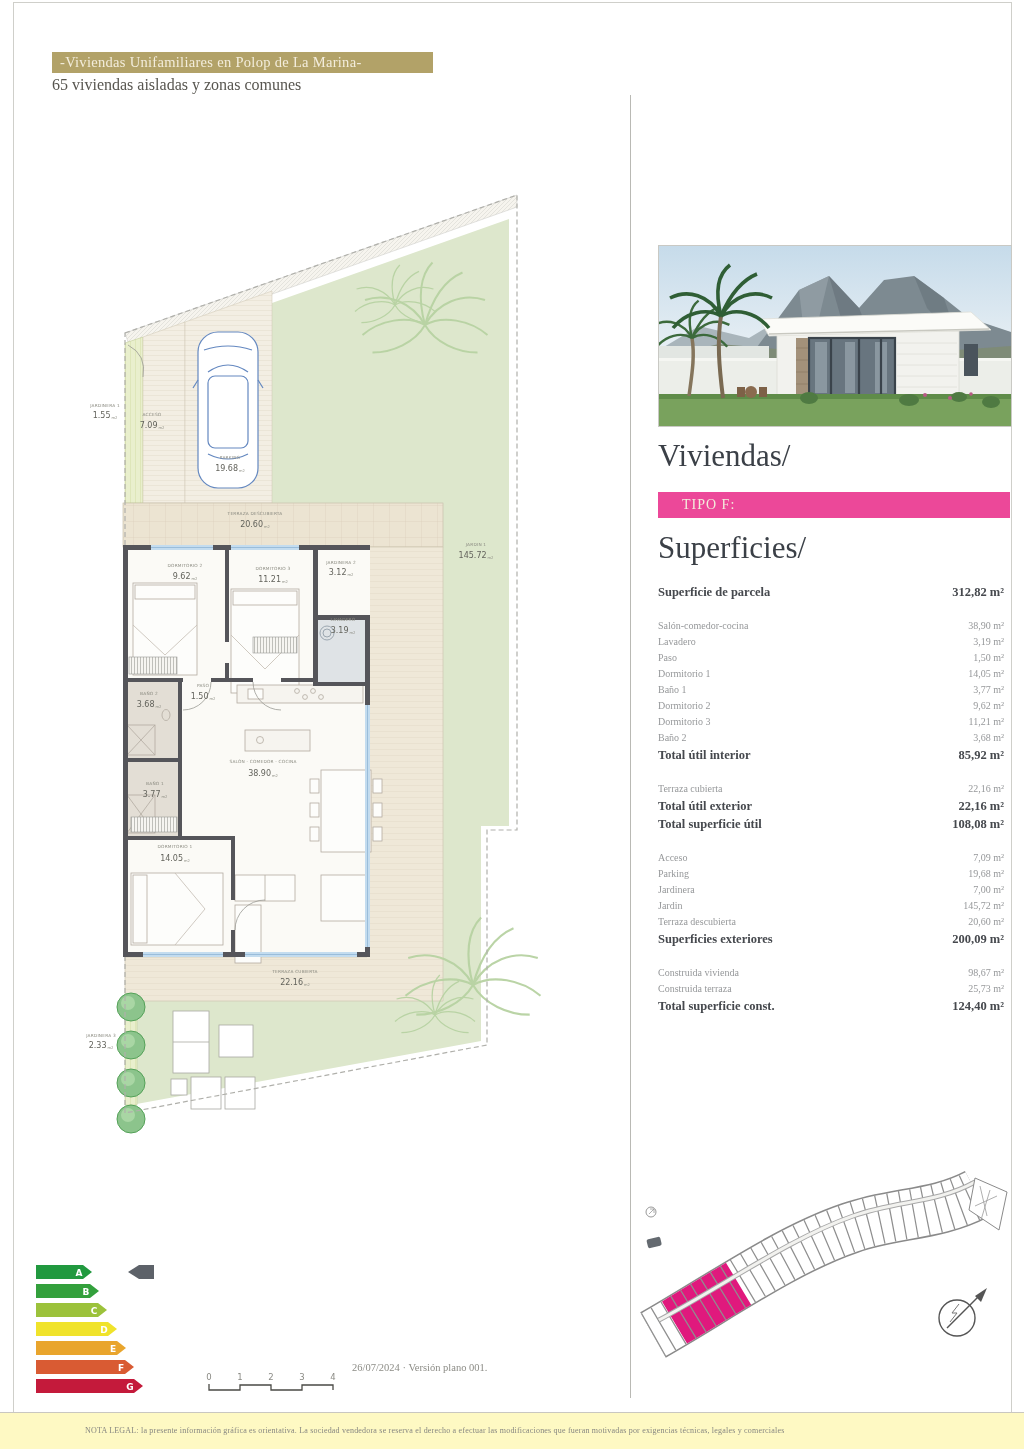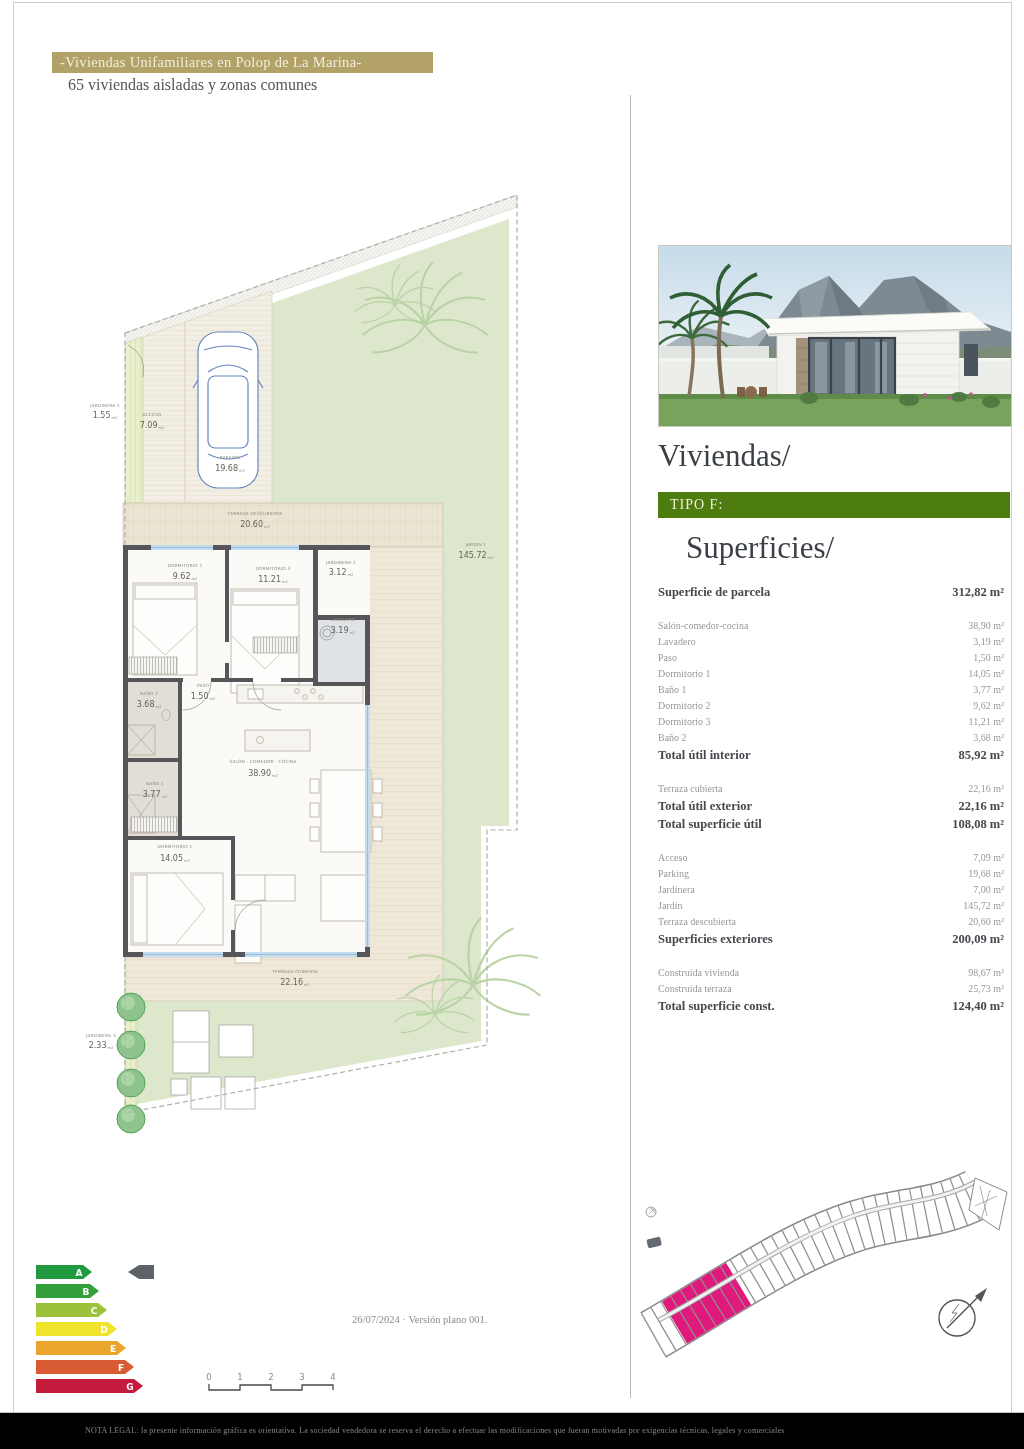--- a/index.html
+++ b/index.html
@@ -4,37 +4,37 @@
 <style>
   html,body{margin:0;padding:0;background:#fff;}
   #page{position:relative;width:1024px;height:1449px;background:#ffffff;overflow:hidden;
         font-family:"Liberation Serif", serif;}
   .frame{position:absolute;left:13px;top:2px;width:997px;height:1410px;
          border-left:1px solid #cfcfca;border-right:1px solid #cfcfca;border-top:1px solid #cfcfca;}
   .divider{position:absolute;left:630px;top:95px;width:1px;height:1303px;background:#b9b9b4;}
   .gold-bar{position:absolute;left:52px;top:52px;width:381px;height:21px;background:#b2a268;
             color:#f3eddc;font-size:14.5px;line-height:21px;padding-left:8px;box-sizing:border-box;
             letter-spacing:.3px;}
-  .subtitle{position:absolute;left:68px;top:76px;font-size:16px;color:#57554f;}
+  .subtitle{position:absolute;left:52px;top:76px;font-size:16px;color:#57554f;}
   .plan-wrap{position:absolute;left:85px;top:185px;width:470px;height:955px;}
   .photo-wrap{position:absolute;left:658px;top:245px;width:352px;height:180px;border:1px solid #c9c9c4;}
   .viv-title{position:absolute;left:658px;top:438px;font-size:31px;color:#3b4047;}
-  .tipo-bar{position:absolute;left:658px;top:492px;width:352px;height:26px;background:#4d7c0f;
-            color:#f3eddc;font-size:14px;line-height:26px;padding-left:12px;box-sizing:border-box;
+  .tipo-bar{position:absolute;left:658px;top:492px;width:352px;height:26px;background:#ec4899;
+            color:#f3eddc;font-size:14px;line-height:26px;padding-left:24px;box-sizing:border-box;
             letter-spacing:1px;}
-  .sup-title{position:absolute;left:686px;top:530px;font-size:31px;color:#3b4047;}
+  .sup-title{position:absolute;left:658px;top:530px;font-size:31px;color:#3b4047;}
   .stable{position:absolute;left:658px;top:583px;width:346px;}
   .srow-group{margin-bottom:17px;}
   .srow{display:flex;justify-content:space-between;font-size:10px;line-height:16px;color:#96989a;}
   .srow.strong{font-size:12.5px;line-height:18px;color:#46494e;font-weight:bold;gap:33px;}
   .energy-wrap{position:absolute;left:36px;top:1265px;width:170px;height:135px;}
   .scale-wrap{position:absolute;left:203px;top:1371px;width:150px;height:24px;}
-  .version-note{position:absolute;left:352px;top:1314px;font-size:10.5px;color:#8c8c86;}
+  .version-note{position:absolute;left:352px;top:1362px;font-size:10.5px;color:#8c8c86;}
   .siteplan-wrap{position:absolute;left:635px;top:1150px;width:380px;height:215px;}
-  .legal-strip{position:absolute;left:0;top:1412px;width:1024px;height:37px;background:#000000;
+  .legal-strip{position:absolute;left:0;top:1412px;width:1024px;height:37px;background:#fef9c3;
                border-top:1px solid #c9c7c1;}
   .legal-text{position:absolute;left:85px;top:13px;font-size:8px;color:#868680;letter-spacing:.2px;
               font-family:"Liberation Serif", serif;}
   
   .pname{font-family:"DejaVu Sans", sans-serif;font-size:4.3px;fill:#8c8c82;letter-spacing:.2px;}
   .parea{font-family:"DejaVu Sans", sans-serif;font-size:8px;fill:#63635c;}
   .punit{font-size:3.6px;fill:#8c8c82;}
   .eletter{font-family:"DejaVu Sans", sans-serif;font-size:9px;font-weight:bold;fill:#ffffff;}
   .stick{font-family:"DejaVu Sans", sans-serif;font-size:8.5px;fill:#8a8a84;}
 </style>

